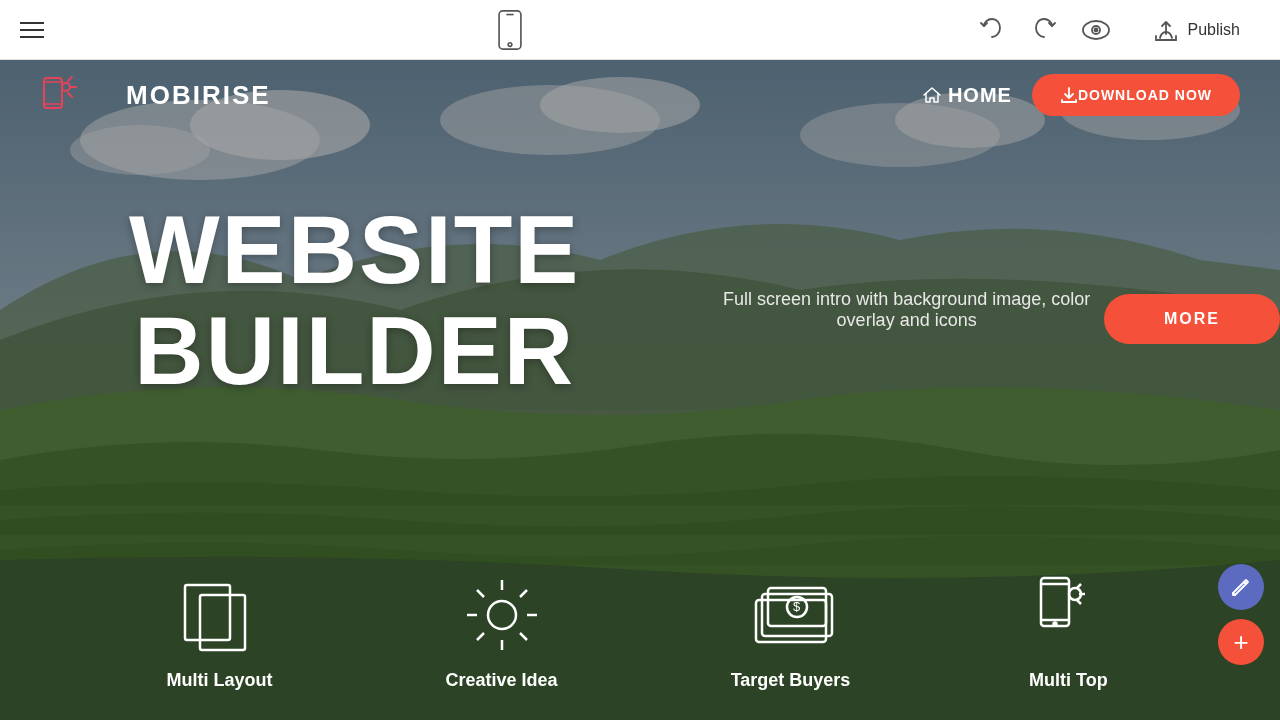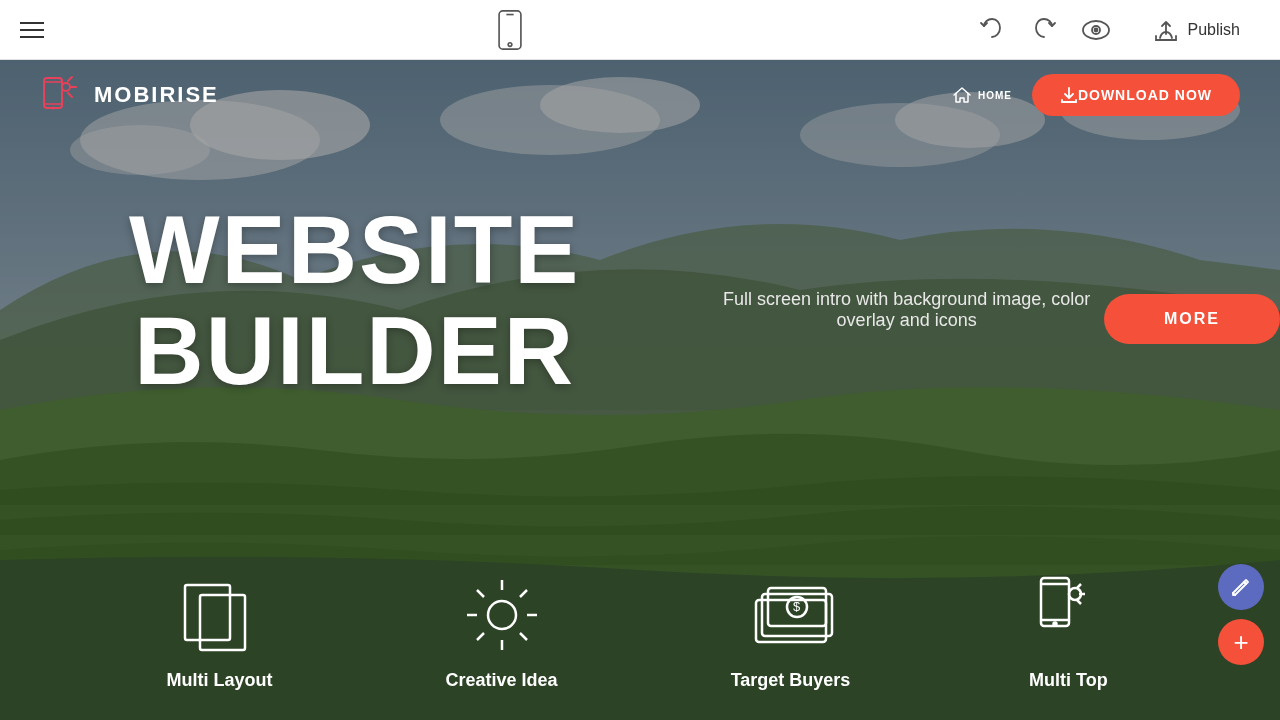--- a/index.html
+++ b/index.html
@@ -39,23 +39,23 @@
     }
 
     
     .navbar {
       position: absolute; top: 0; left: 0; width: 100%; height: 70px;
       display: flex; align-items: center; justify-content: space-between;
       padding: 0 40px; z-index: 10;
     }
     .logo { display: flex; align-items: center; gap: 10px; }
     .logo-icon { width: 44px; height: 44px; }
-    .logo-text { color: #fff; font-size: 22px; font-weight: 700; letter-spacing: 2px; }
+    .logo-text { color: #fff; font-size: 26px; font-weight: 700; letter-spacing: 2px; margin-left: 32px; }
     .nav-links { display: flex; align-items: center; gap: 20px; }
-    .nav-home { display: flex; align-items: center; gap: 6px; color: #fff; font-size: 10px; font-weight: 600; letter-spacing: 1px; cursor: pointer; }
+    .nav-home { display: flex; align-items: center; gap: 6px; color: #fff; font-size: 20px; font-weight: 600; letter-spacing: 1px; cursor: pointer; }
     .download-btn {
       background: #f4503a; color: #fff; border: none; border-radius: 30px;
       padding: 12px 28px; font-size: 14px; font-weight: 700; letter-spacing: 1px;
       cursor: pointer; display: flex; align-items: center; 
     }
 
     
     .hero {
       position: absolute; top: 80px; left: 0; width: 100%;
       display: flex; flex-direction: row; align-items: center; z-index: 5;

